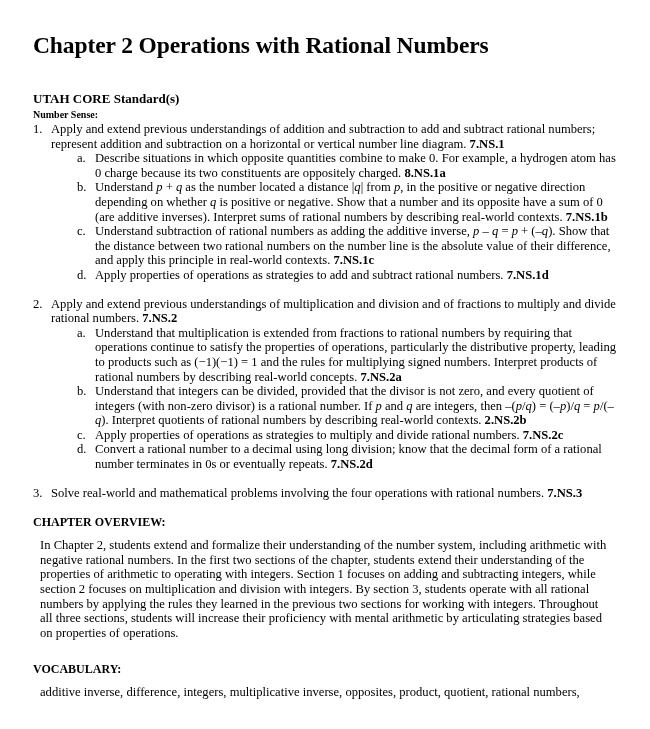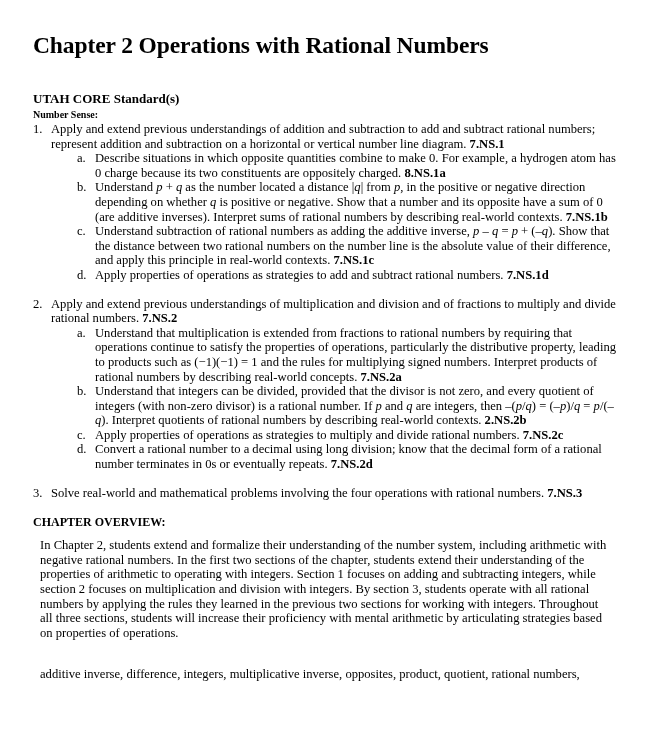--- a/index.html
+++ b/index.html
@@ -183,15 +183,16 @@
 
   </ol>
 
   <div class="block-gap-md"></div>
 
   <div class="ov-heading">CHAPTER OVERVIEW:</div>
   <p class="body-para">In Chapter 2, students extend and formalize their understanding of the number system, including arithmetic with negative rational numbers.  In the first two sections of the chapter, students extend their understanding of the properties of arithmetic to operating with integers.  Section 1 focuses on adding and subtracting integers, while section 2 focuses on multiplication and division with integers.  By section 3, students operate with all rational numbers by applying the rules they learned in the previous two sections for working with integers.  Throughout all three sections, students will increase their proficiency with mental arithmetic by articulating strategies based on properties of operations.</p>
 
   <div class="block-gap-md"></div>
 
+  <div class="ov-heading">VOCABULARY:</div>
   <p class="body-para">additive inverse, difference, integers, multiplicative inverse, opposites, product, quotient, rational numbers,</p>
 
 </div>
 
 </body></html>

